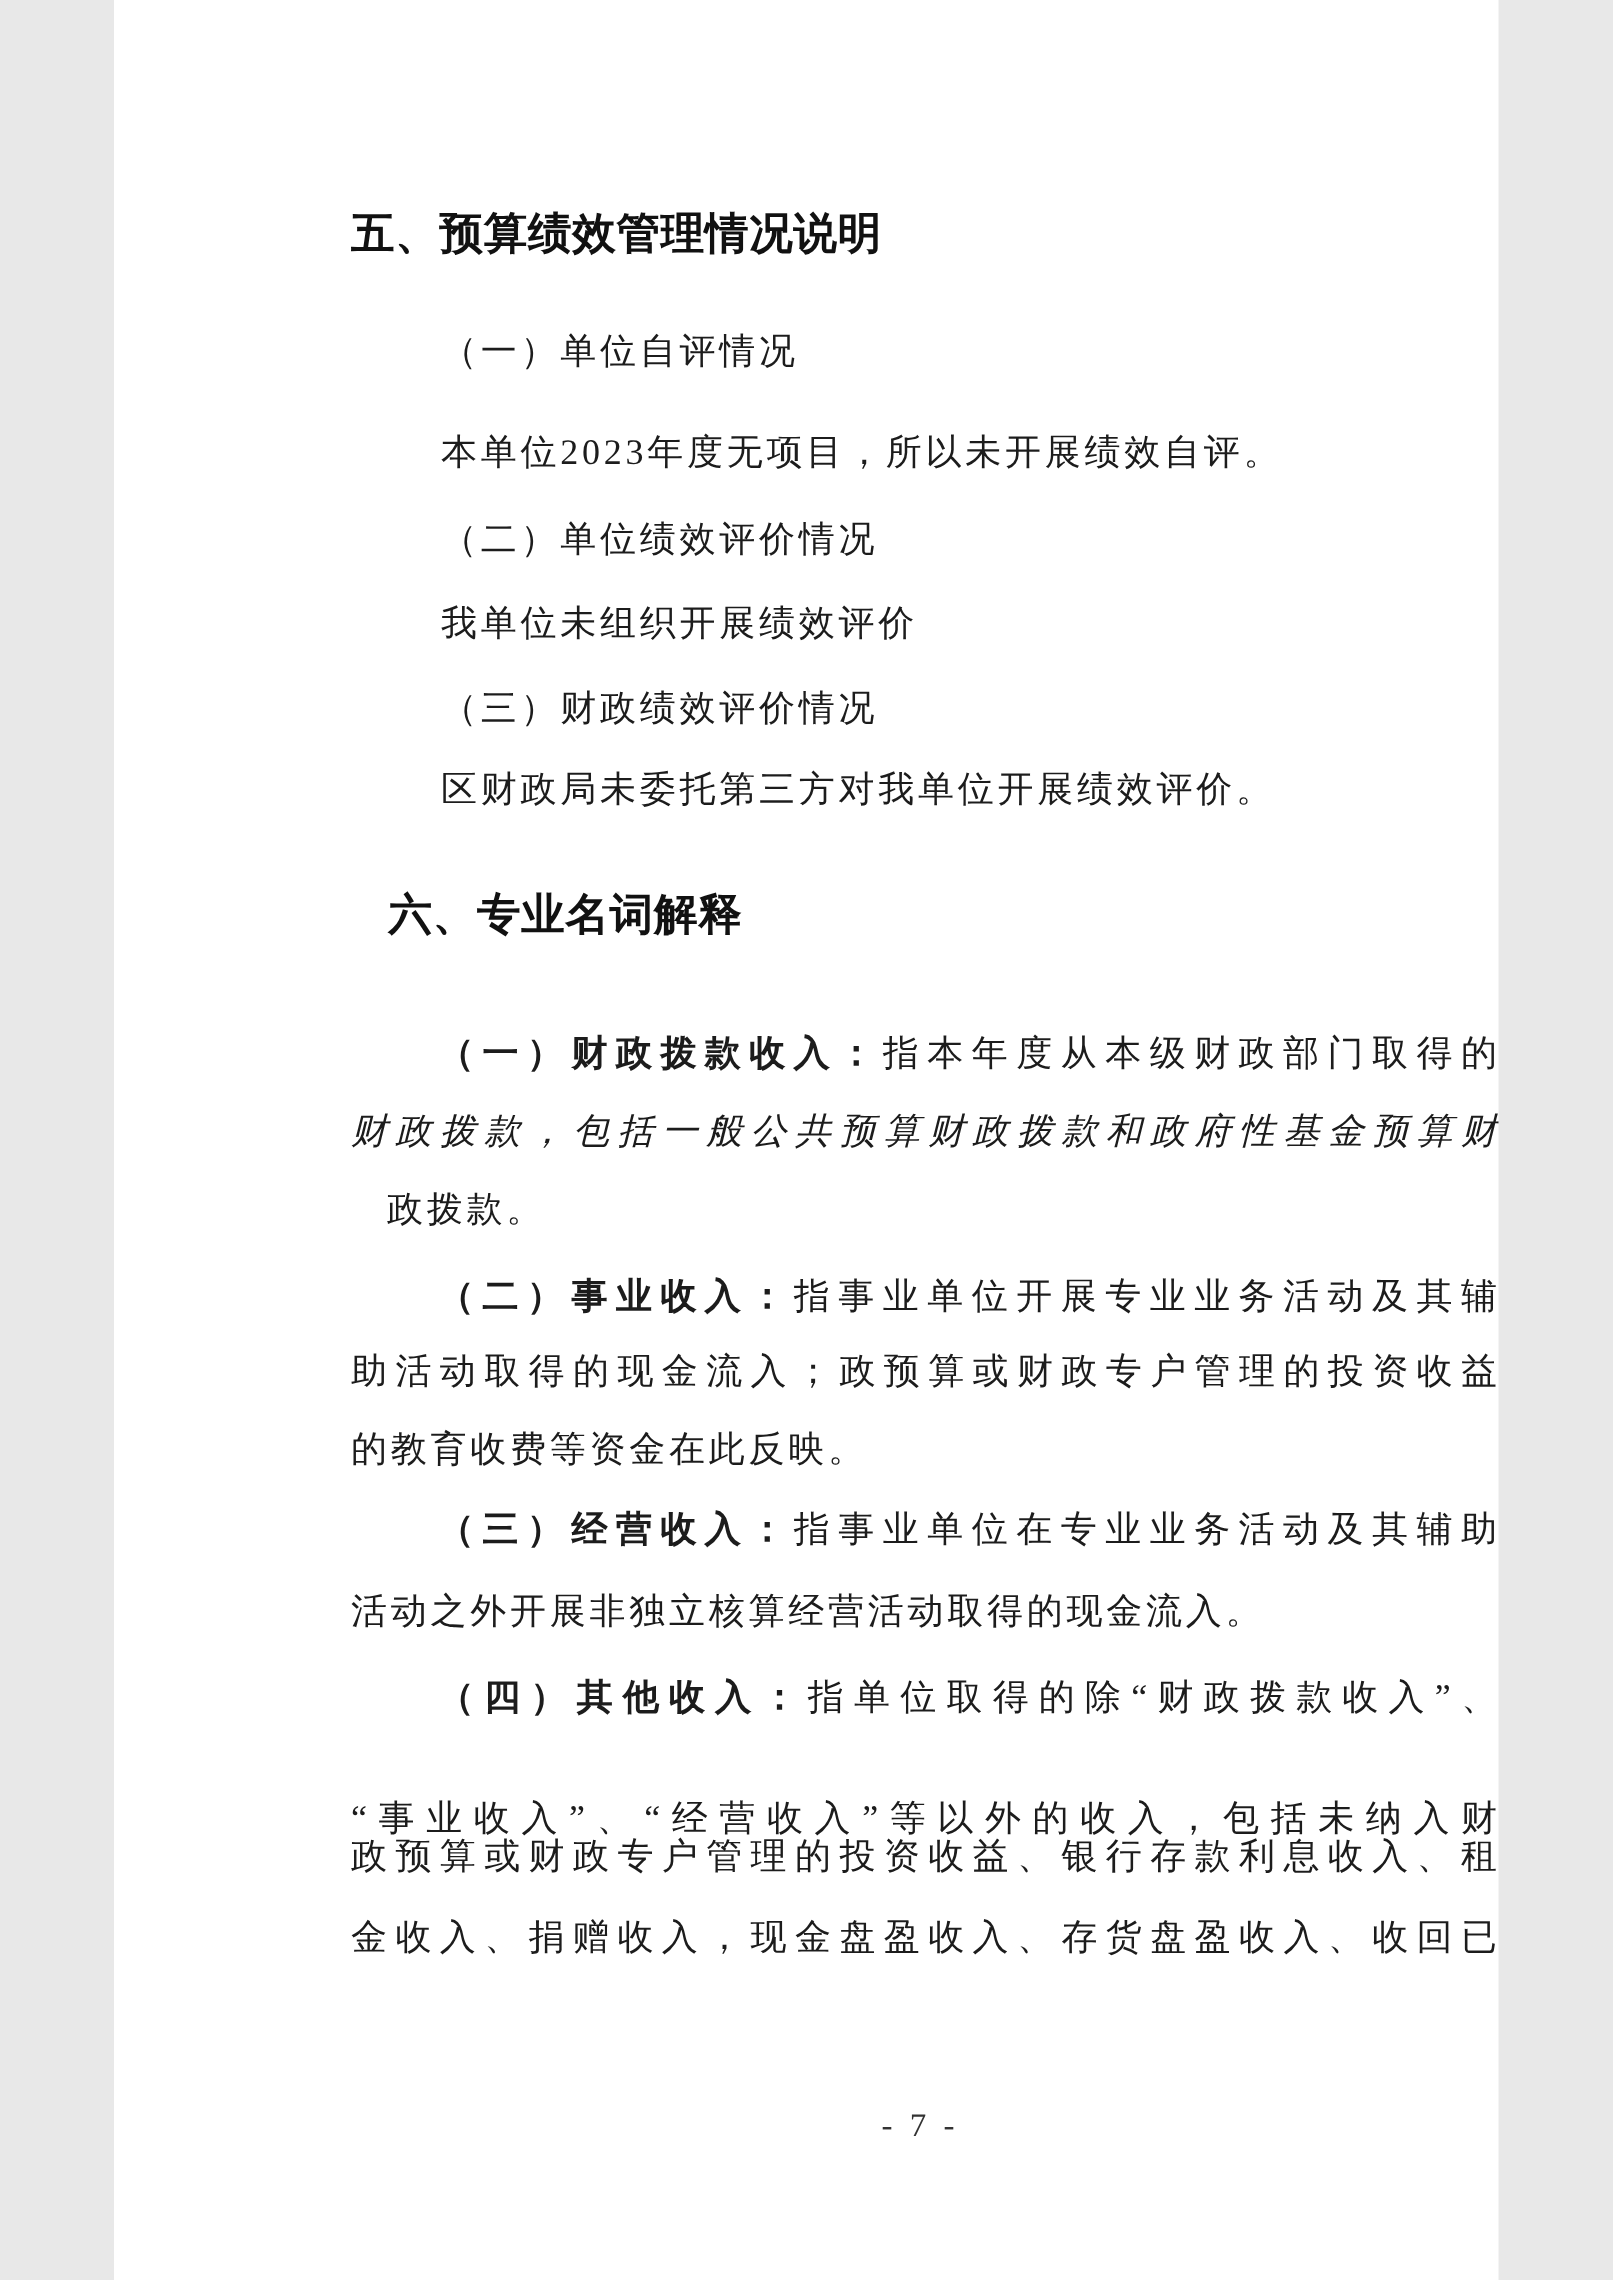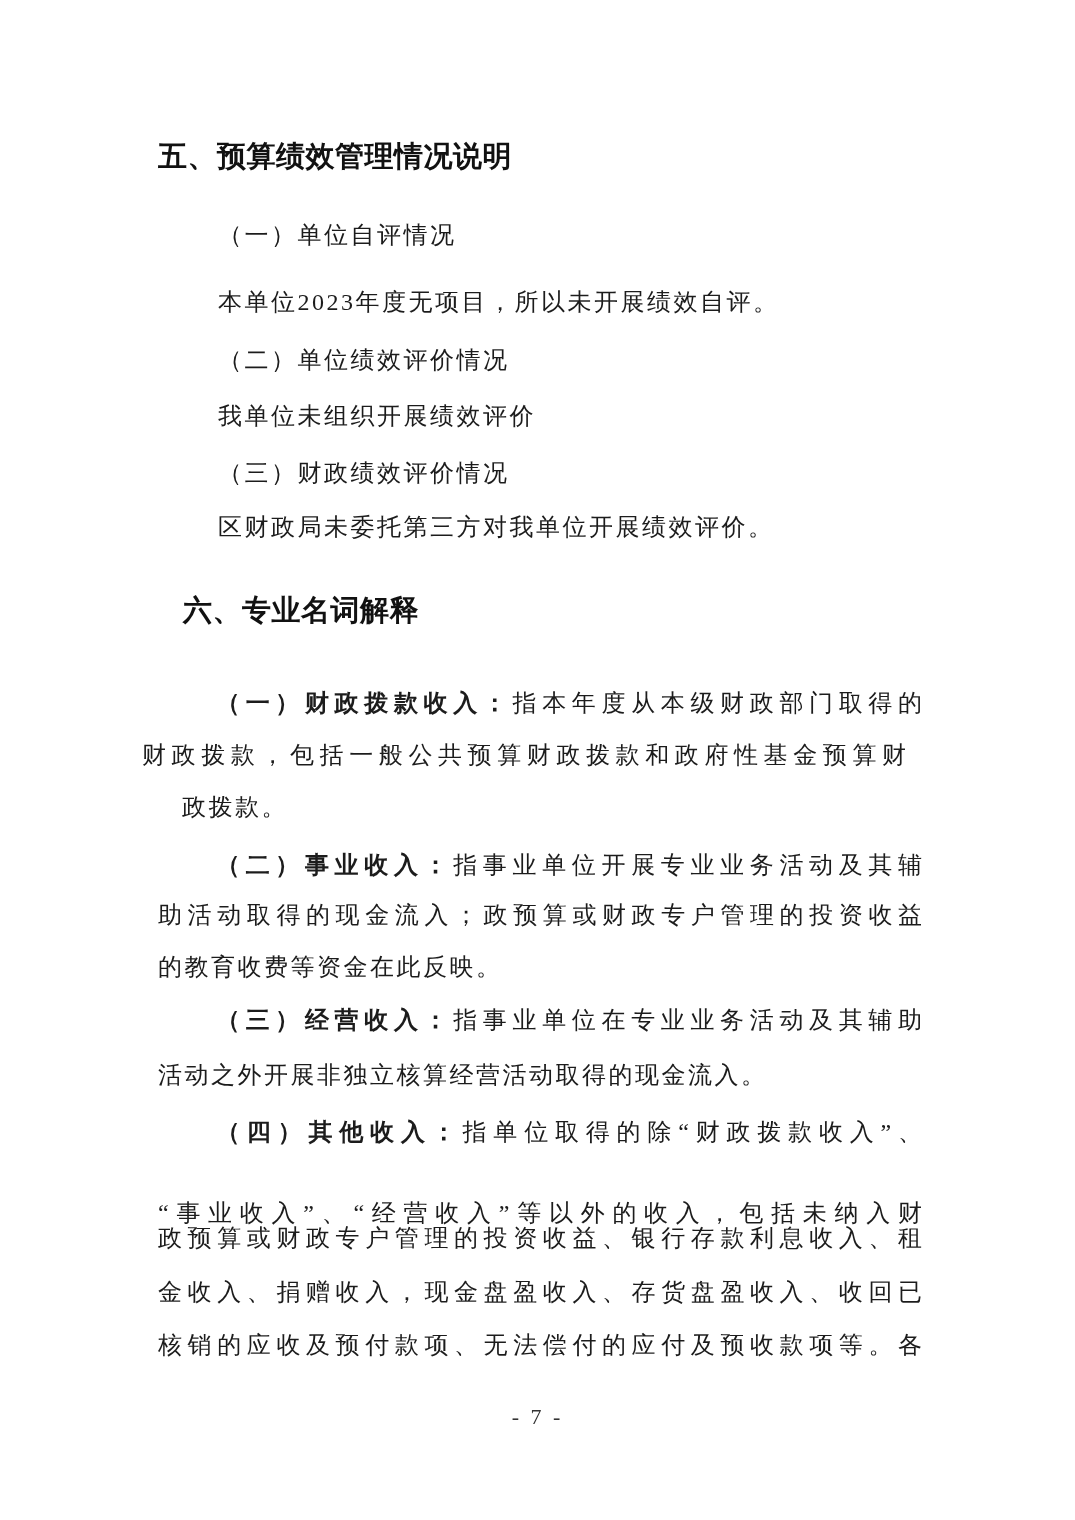--- a/index.html
+++ b/index.html
@@ -1,18 +1,18 @@
 <!DOCTYPE html>
 <html><head>
 <meta charset="utf-8">
 <style>
   html,body{margin:0;padding:0;background:#e8e8e8;}
   .page{
     position:relative;
-    width:1075px;height:1520px;
+    width:923px;height:1520px;
     margin:0 auto;
     background:#ffffff;
     overflow:hidden;
     font-family:"Liberation Serif","DejaVu Serif",serif;
     color:#1c1c1c;
   }
   .line{
     position:absolute;
     font-size:24px;
     line-height:1.25;
@@ -61,21 +61,21 @@
   <div class="line ls" style="left:218px;top:401px;">我单位未组织开展绩效评价</div>
 
   <div class="line ls" style="left:218px;top:458px;">（三）财政绩效评价情况</div>
 
   <div class="line ls" style="left:218px;top:512px;">区财政局未委托第三方对我单位开展绩效评价。</div>
 
   <div class="line heading" style="left:183px;top:592px;">六、专业名词解释</div>
 
   <div class="line just indent" style="left:158px;top:688px;"><span class="term">（一）财政拨款收入：</span><span>指本年度从本级财政部门取得的</span></div>
 
-  <div class="line just" style="left:142px;top:740px;">财政拨款，包括一般公共预算财政拨款和政府性基金预算财</div>
+  <div class="line just" style="left:158px;top:740px;font-style:italic;">财政拨款，包括一般公共预算财政拨款和政府性基金预算财</div>
 
   <div class="line ls" style="left:158px;top:792px;margin-left:24px;">政拨款。</div>
 
   <div class="line just indent" style="left:158px;top:850px;"><span class="term">（二）事业收入：</span><span>指事业单位开展专业业务活动及其辅</span></div>
 
   <div class="line just" style="left:158px;top:900px;">助活动取得的现金流入；政预算或财政专户管理的投资收益</div>
 
   <div class="line ls" style="left:158px;top:952px;">的教育收费等资金在此反映。</div>
 
   <div class="line just indent" style="left:158px;top:1005px;"><span class="term">（三）经营收入：</span><span>指事业单位在专业业务活动及其辅助</span></div>
@@ -83,17 +83,16 @@
   <div class="line ls" style="left:158px;top:1060px;">活动之外开展非独立核算经营活动取得的现金流入。</div>
 
   <div class="line just indent" style="left:158px;top:1117px;"><span class="term">（四）其他收入：</span><span>指单位取得的除“财政拨款收入”、</span></div>
 
   <div class="line just" style="left:158px;top:1170px;margin-top:28px;">“事业收入”、“经营收入”等以外的收入，包括未纳入财</div>
 
   <div class="line just" style="left:158px;top:1223px;">政预算或财政专户管理的投资收益、银行存款利息收入、租</div>
 
   <div class="line just" style="left:158px;top:1277px;">金收入、捐赠收入，现金盘盈收入、存货盘盈收入、收回已</div>
 
-  <div class="line just" style="left:158px;top:1330px;">核销的应收及预付款项、无法偿付的应付及预收款项等。各</div>
 
   <div class="pagenum" style="top:1404px;">- 7 -</div>
 
 </div>
 
 </body></html>

